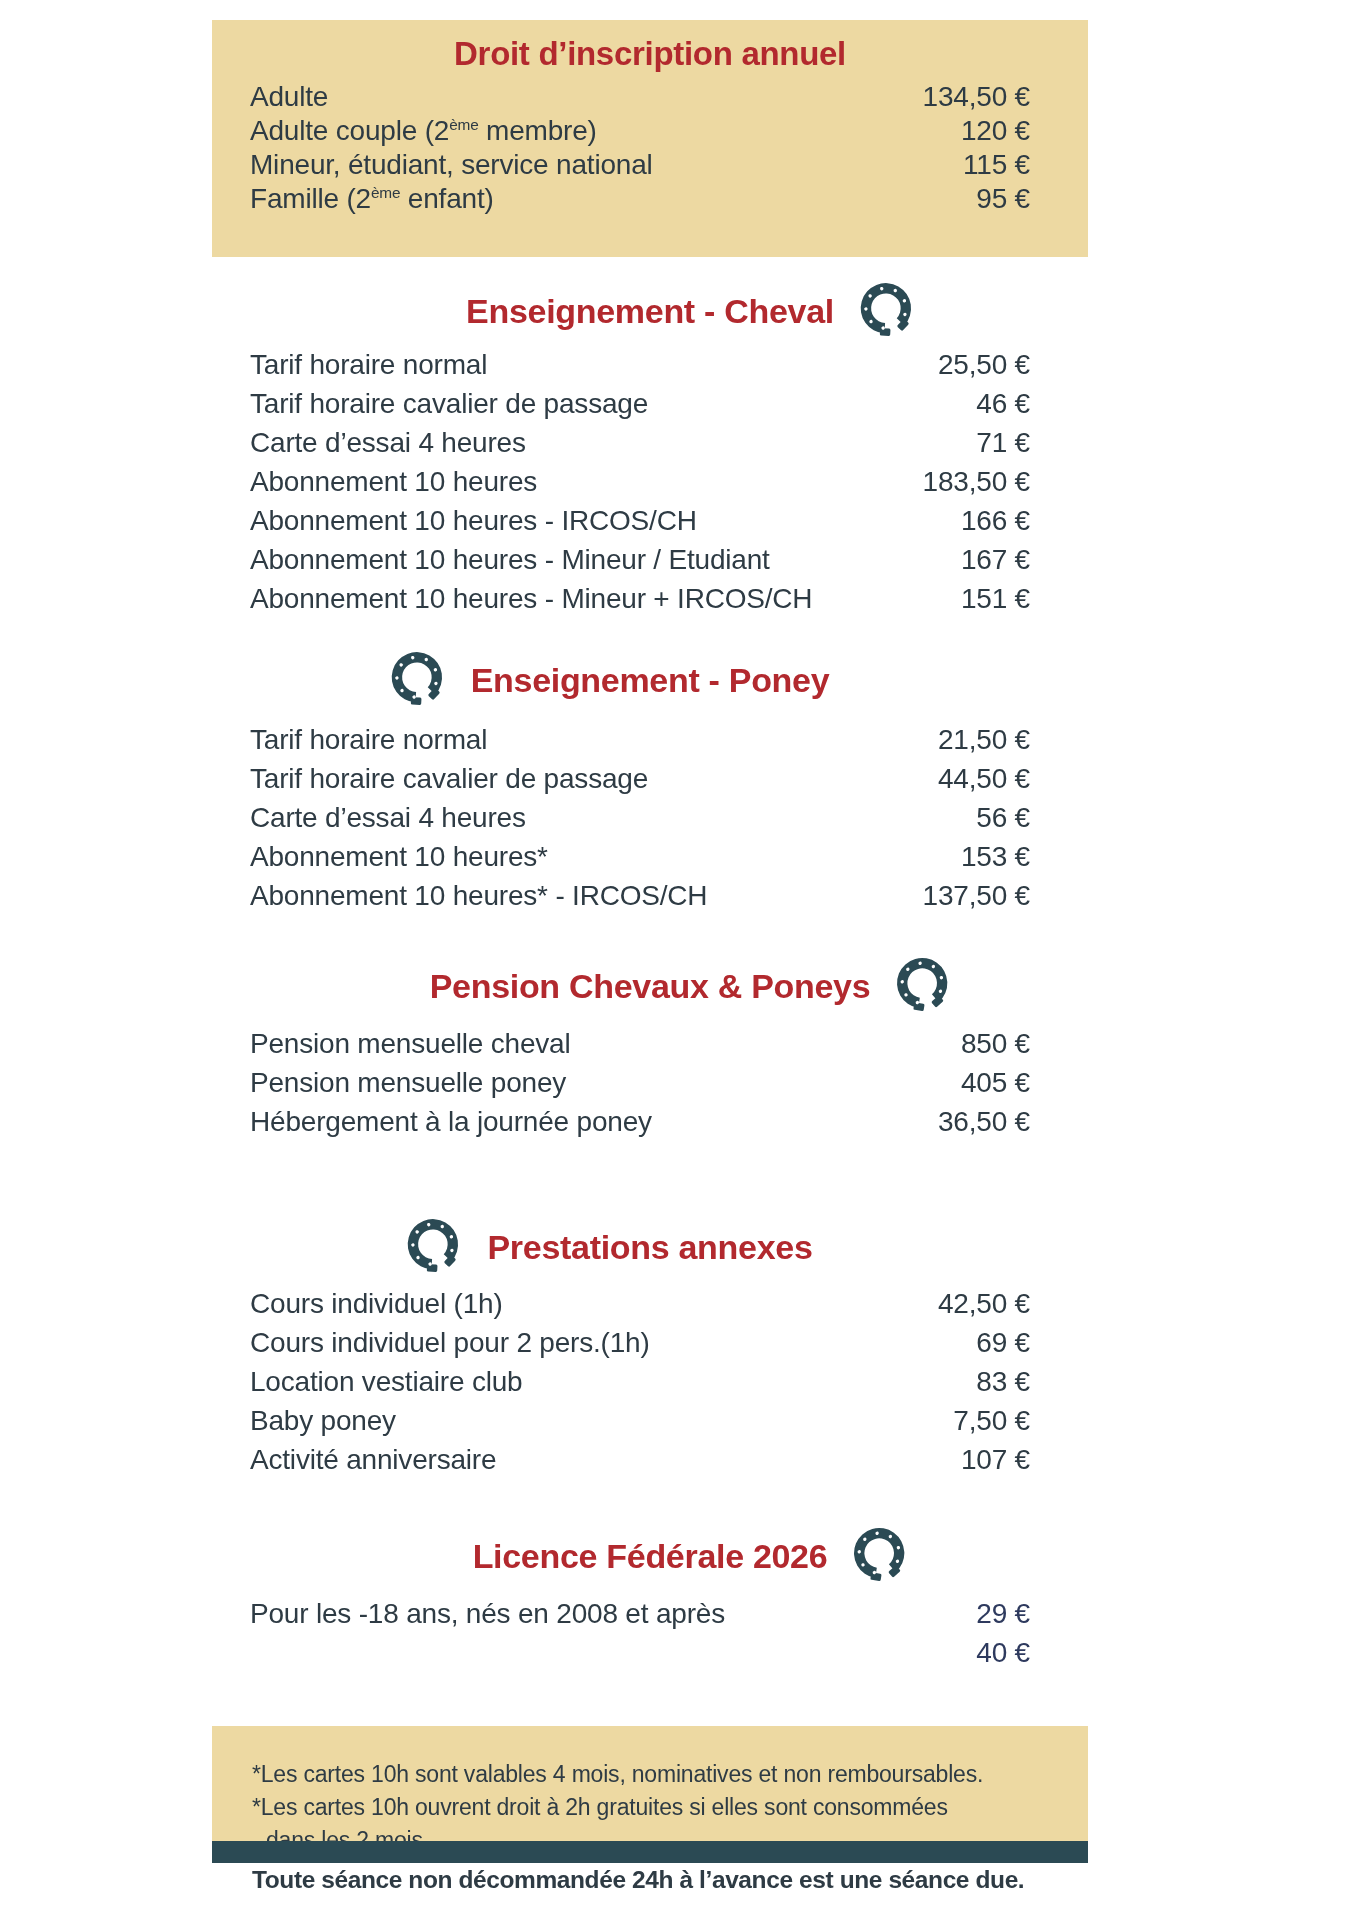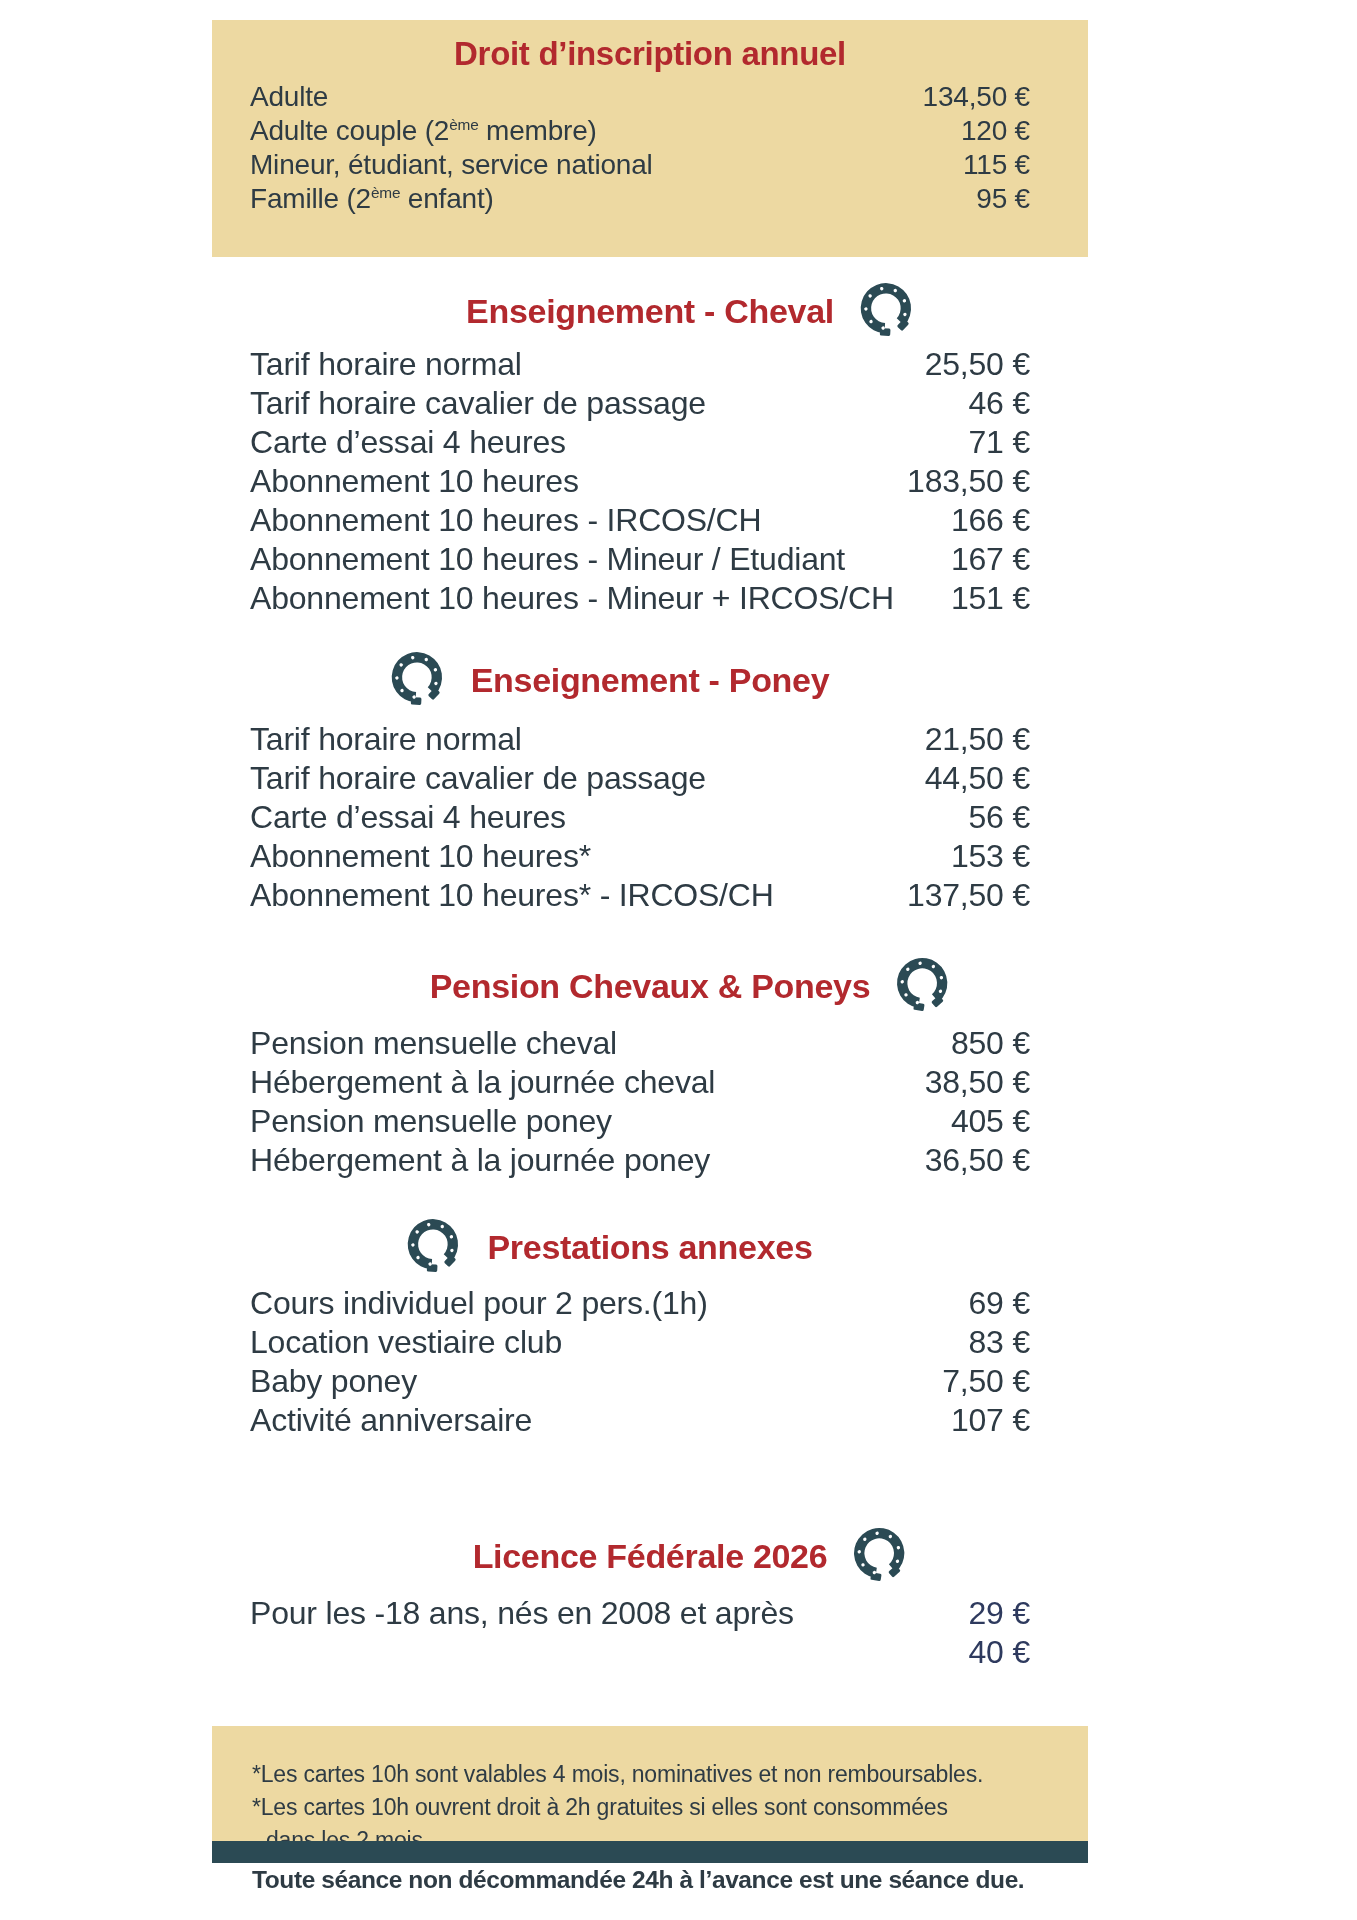--- a/index.html
+++ b/index.html
@@ -22,21 +22,21 @@
   
   .title-row{position:absolute;left:212px;width:876px;display:flex;align-items:center;justify-content:center;gap:16px;height:78px;}
   .title-row h2{font-size:34px;font-weight:bold;color:var(--red);letter-spacing:-0.3px;white-space:nowrap;}
   .hs{width:74px;height:74px;flex:0 0 auto;}
   .hs-spacer{width:74px;height:74px;flex:0 0 auto;visibility:hidden;}
   .rot-a{transform:rotate(-22deg);}
   .rot-b{transform:rotate(-16deg);}
 
   
   .rows{position:absolute;left:250px;width:780px;}
-  .row{display:flex;align-items:baseline;line-height:39px;font-size:32px;white-space:nowrap;}
+  .row{display:flex;align-items:baseline;line-height:39px;font-size:28px;white-space:nowrap;}
   .row .label{letter-spacing:-0.2px;}
   .row .price{margin-left:auto;letter-spacing:-0.2px;}
   .row sup{font-size:0.55em;vertical-align:super;line-height:0;}
   .licence .price{color:var(--navy);}
 
   
   .box-bottom{position:absolute;left:212px;top:1726px;width:876px;height:137px;background:var(--beige);padding:32px 20px 0 40px;}
   .note{font-size:23px;line-height:33px;letter-spacing:-0.2px;white-space:nowrap;}
   .note.indent{padding-left:14px;}
   .bold-note{margin-top:9px;font-size:24.5px;font-weight:bold;letter-spacing:-0.4px;white-space:nowrap;}
@@ -161,41 +161,41 @@
     <svg class="hs rot-b" viewBox="0 0 100 100">
         <use href="#horseshoe-shape"></use>
       </svg>
   </div>
   <div class="rows" style="top:1024px;">
     <div class="row">
         <span class="label">Pension mensuelle cheval</span>
         <span class="price">850 €</span>
       </div>
     <div class="row">
-        <span class="label">Hébergement à la journée cheval</span>
-        <span class="price">38,50 €</span>
-      </div>
-    <div class="row">
         <span class="label">Pension mensuelle poney</span>
         <span class="price">405 €</span>
       </div>
     <div class="row">
         <span class="label">Hébergement à la journée poney</span>
         <span class="price">36,50 €</span>
       </div>
   </div>
 
   <div class="title-row" style="top:1208px;">
     <svg class="hs rot-a" viewBox="0 0 100 100">
         <use href="#horseshoe-shape"></use>
       </svg>
     <h2>Prestations annexes</h2>
     <span class="hs-spacer"></span>
   </div>
   <div class="rows" style="top:1284px;">
+    <div class="row">
+        <span class="label">Cours individuel (1h)</span>
+        <span class="price">42,50 €</span>
+      </div>
     <div class="row">
         <span class="label">Cours individuel pour 2 pers.(1h)</span>
         <span class="price">69 €</span>
       </div>
     <div class="row">
         <span class="label">Location vestiaire club</span>
         <span class="price">83 €</span>
       </div>
     <div class="row">
         <span class="label">Baby poney</span>

